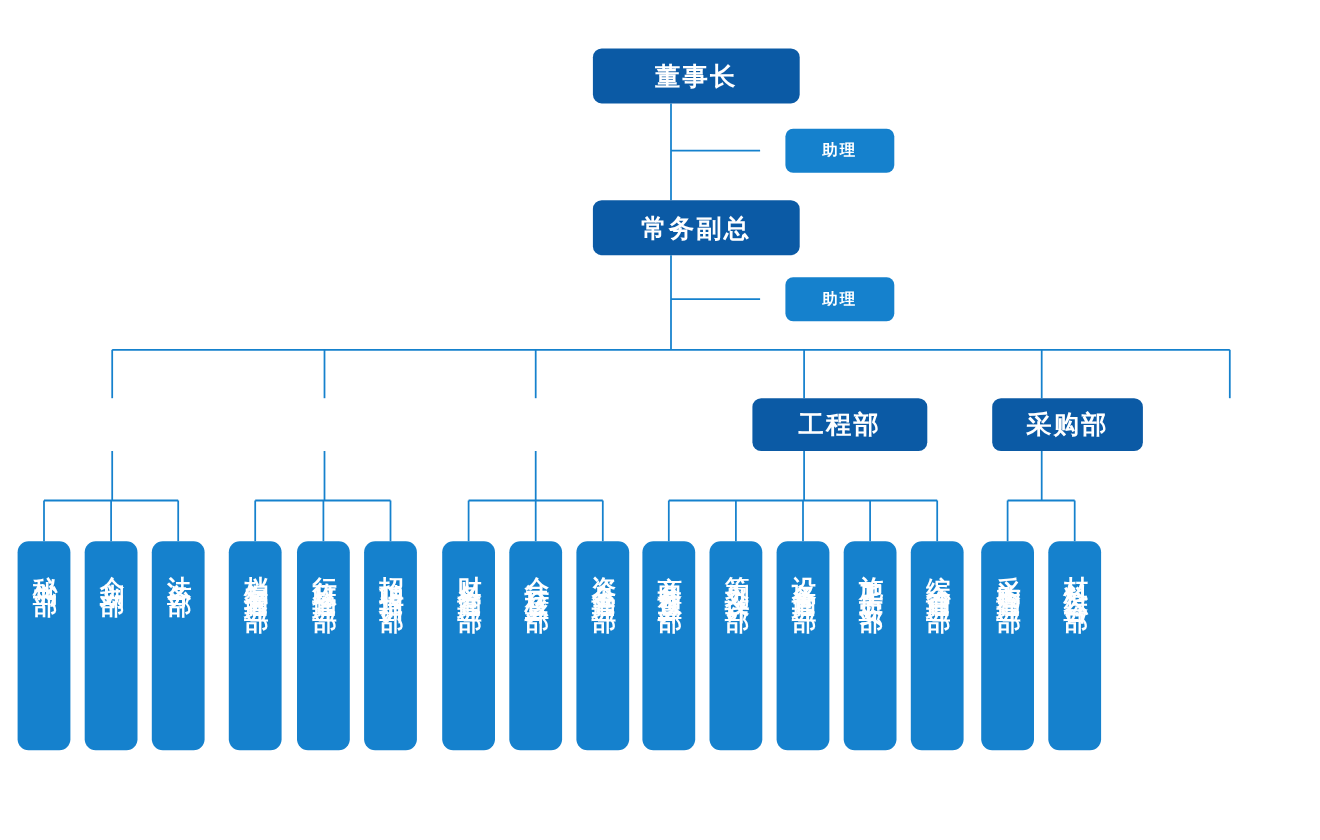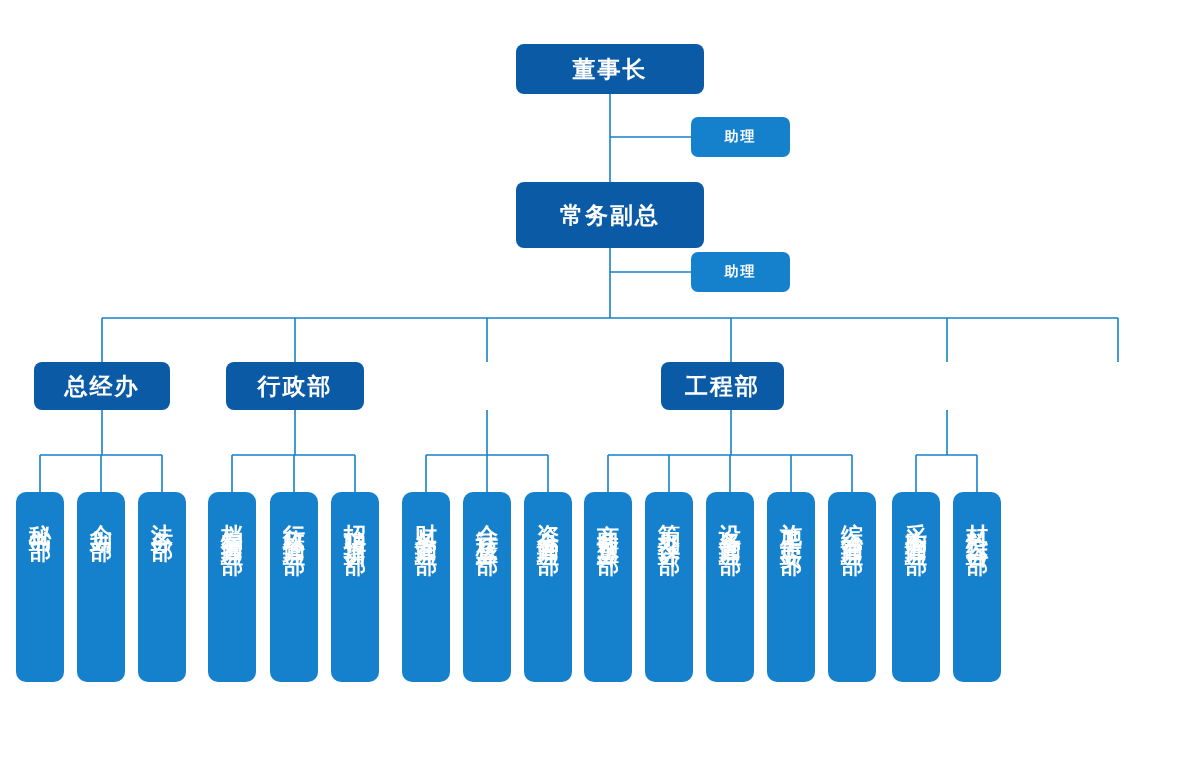--- a/index.html
+++ b/index.html
@@ -33,20 +33,21 @@
     z-index: 1;
     background: var(--primary);
     color: var(--text);
     font-weight: bold;
     font-size: 23px;
     letter-spacing: 2px;
     display: flex;
     align-items: center;
     justify-content: center;
     border-radius: 8px;
+    margin-left: 23px;
   }
   .node.secondary {
     background: var(--secondary);
     font-size: 14px;
     border-radius: 7px;
   }
   .vnode {
     position: absolute;
     z-index: 1;
     top: 492px;
@@ -105,26 +106,25 @@
     <line x1="669" y1="455" x2="669" y2="492"></line>
     <line x1="730" y1="455" x2="730" y2="492"></line>
     <line x1="791" y1="455" x2="791" y2="492"></line>
     <line x1="852" y1="455" x2="852" y2="492"></line>
     <line x1="916" y1="455" x2="916" y2="492"></line>
     <line x1="977" y1="455" x2="977" y2="492"></line>
   </svg>
 
   <div class="node" style="left:516px;top:44px;width:188px;height:50px">董事长</div>
   <div class="node secondary" style="left:691px;top:117px;width:99px;height:40px">助理</div>
-  <div class="node" style="left:516px;top:182px;width:188px;height:66px">常务副总</div>
+  <div class="node" style="left:516px;top:182px;width:188px;height:50px">常务副总</div>
   <div class="node secondary" style="left:691px;top:252px;width:99px;height:40px">助理</div>
 
-  <div class="node" style="left:34px;top:362px;width:136px;height:48px">总经办</div>
-  <div class="node" style="left:226px;top:362px;width:138px;height:48px">行政部</div>
-  <div class="node" style="left:661px;top:362px;width:123px;height:48px">工程部</div>
+  <div class="node" style="left:661px;top:362px;width:159px;height:48px">工程部</div>
+  <div class="node" style="left:879px;top:362px;width:137px;height:48px">采购部</div>
 
   <div class="vnode" style="left:16px">秘书部</div>
   <div class="vnode" style="left:77px">企划部</div>
   <div class="vnode" style="left:138px">法务部</div>
 
   <div class="vnode" style="left:208px">档案管理部</div>
   <div class="vnode" style="left:270px">行政管理部</div>
   <div class="vnode" style="left:331px">招聘培训部</div>
 
   <div class="vnode" style="left:402px">财务管理部</div>

